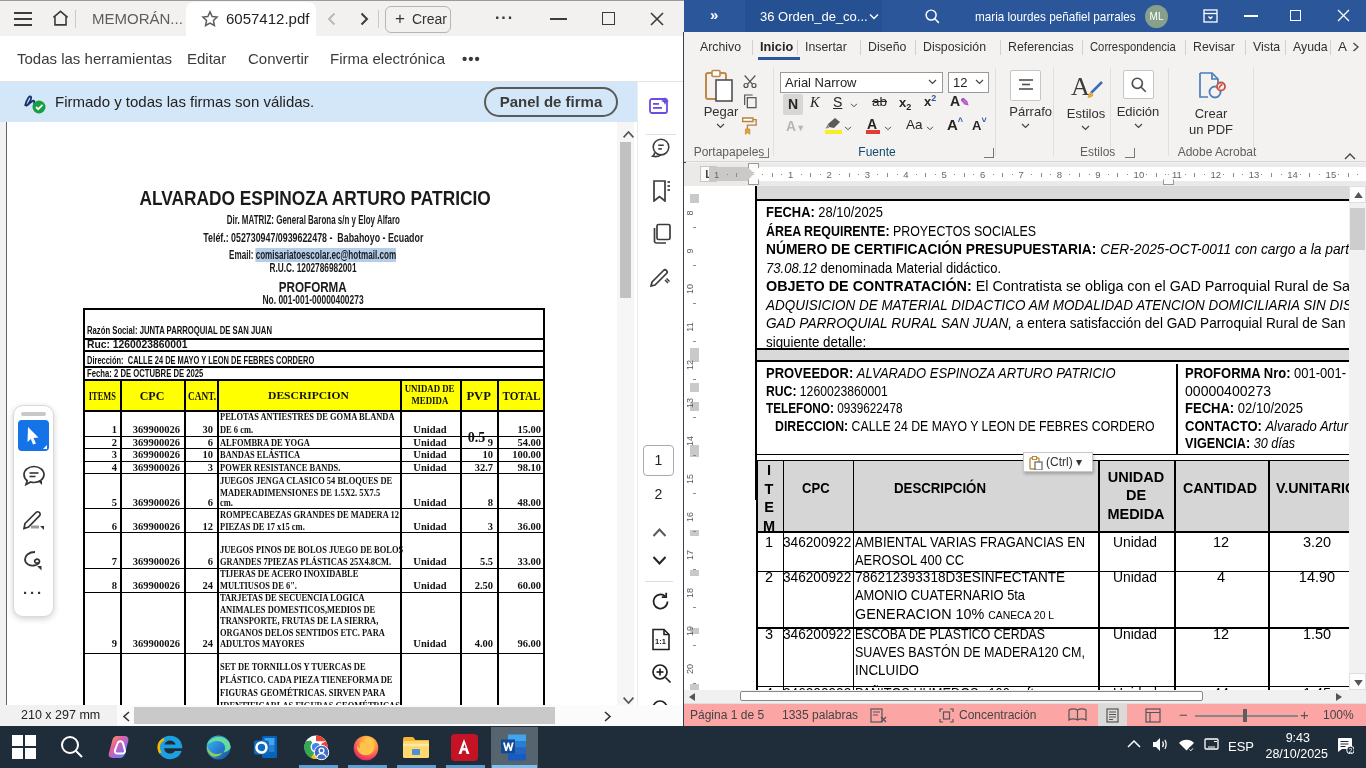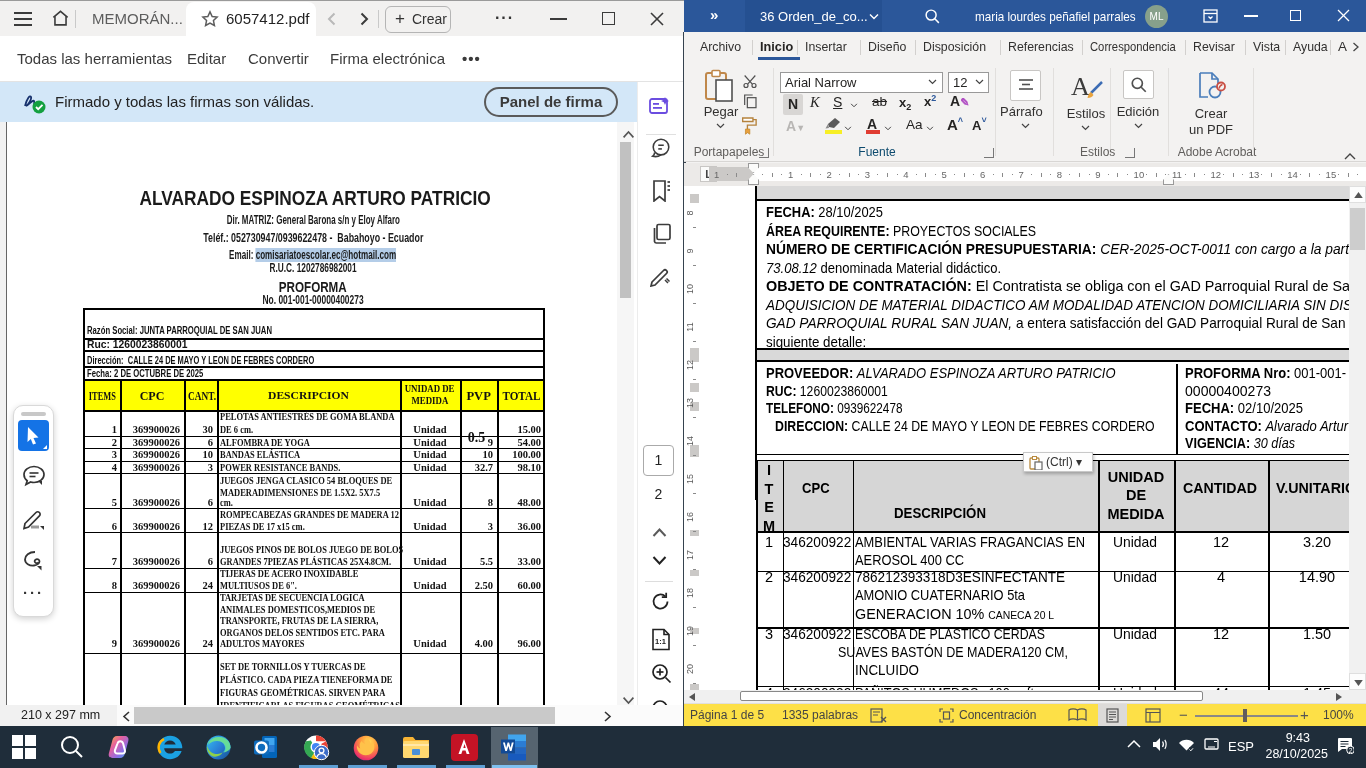--- a/index.html
+++ b/index.html
@@ -43,21 +43,21 @@
   #word-rulerrow { left:684px; top:163px; width:682px; height:23px; background:#eceae8; }
   #word-doc { left:684px; top:186px; width:665px; height:504px; background:#fff; overflow:hidden; }
   #word-hscroll { left:684px; top:690px; width:682px; height:13px; background:#f0f0f0; }
   #word-vscroll { left:1349px; top:186px; width:17px; height:504px; background:#f1f1f1; }
   .wline { left:82px; font-size:14.5px; color:#000; white-space:nowrap; line-height:18.4px; }
   .wline s { display:inline-block; text-decoration:none; transform-origin:0 50%; white-space:nowrap; }
   #wtable { left:0; top:0; width:665px; height:504px; font-size:14.5px; color:#000; }
   #wtable div { position:absolute; }
   #wtable s { display:inline-block; text-decoration:none; transform-origin:0 50%; white-space:nowrap; }
   #pastebtn { left:339px; top:266px; width:70px; height:20px; background:#fdfdfd; border:1px solid #c8c8c8; box-shadow:1px 2px 3px rgba(0,0,0,.25); }
-  #word-status { left:684px; top:703px; width:682px; height:33px; background:#fde047; border-top:1px solid #e1dfdd; font-size:12px; color:#444; }
+  #word-status { left:684px; top:703px; width:682px; height:33px; background:#fca5a5; border-top:1px solid #e1dfdd; font-size:12px; color:#444; }
   
   #taskbar { left:0; top:726px; width:1366px; height:42px; background:#1f2d3a; }
 </style>
 </head>
 <body>
 <div id="screen">
   <div class="abs" id="acro"></div>
   <div class="abs" id="acro-tabbar">
     <svg class="abs" style="left:13px;top:9px" width="20" height="18" viewBox="0 0 20 18">
         <g stroke="#3b3b3b" stroke-width="2">
@@ -462,21 +462,21 @@
     <div class="abs lnch" style="left:300px;top:86px"></div>
     <div class="abs vsep" style="left:311px"></div>
     <div class="abs" style="left:326px;top:8px;width:31px;height:31px;border:1px solid #c8c6c4;border-radius:2px;background:#fff">
       <svg style="position:absolute;left:6px;top:6px" width="18" height="18" viewBox="0 0 18 18" stroke="#505050" stroke-width="1.6">
           <line x1="2" y1="3" x2="16" y2="3"></line>
           <line x1="5" y1="7.5" x2="13" y2="7.5"></line>
           <line x1="2" y1="12" x2="16" y2="12"></line>
           <line x1="2" y1="16.5" x2="16" y2="16.5" stroke-opacity="0"></line>
         </svg>
     </div>
-    <div class="abs" style="left:316px;top:42px;width:52px;text-align:left;font-size:13px;color:#323130">Párrafo</div>
+    <div class="abs" style="left:316px;top:42px;width:52px;text-align:right;font-size:13px;color:#323130">Párrafo</div>
     <svg class="abs" style="left:337px;top:61px" width="9" height="6" viewBox="0 0 9 6" fill="none" stroke="#444" stroke-width="1.2">
         <path d="M1 1 4.5 4.5 8 1"></path>
       </svg>
     <div class="abs vsep" style="left:369px"></div>
     <div class="abs" style="left:386px;top:8px;width:34px;height:36px">
       <span style="position:absolute;left:1px;top:2px;font-size:26px;color:#3b3b3b;font-family:'Liberation Serif',serif">A</span>
       <svg style="position:absolute;left:13px;top:10px" width="22" height="22" viewBox="0 0 22 22">
           <path d="M19 2 L8 13" stroke="#3c6cb4" stroke-width="2.5"></path>
           <path d="M8 12 c-2 1-3 3-3.5 6 2.5 0 5-1 6-3z" fill="#e8a33d"></path>
         </svg>
@@ -663,21 +663,21 @@
         <div style="left:98.5px;top:273.5px;width:1.5px;height:230px;background:#000"></div>
         <div style="left:168.5px;top:273.5px;width:1.5px;height:230px;background:#000"></div>
         <div style="left:414px;top:273.5px;width:1.5px;height:230px;background:#000"></div>
         <div style="left:490px;top:273.5px;width:1.5px;height:230px;background:#000"></div>
         <div style="left:584px;top:273.5px;width:1.5px;height:230px;background:#000"></div>
         <div style="left:71.5px;top:276px;width:27px;text-align:center;white-space:nowrap;font-weight:bold;">I</div>
         <div style="left:71.5px;top:294.7px;width:27px;text-align:center;white-space:nowrap;font-weight:bold;">T</div>
         <div style="left:71.5px;top:313.4px;width:27px;text-align:center;white-space:nowrap;font-weight:bold;">E</div>
         <div style="left:71.5px;top:332.1px;width:27px;text-align:center;white-space:nowrap;font-weight:bold;">M</div>
         <div style="left:98.5px;top:294px;width:70px;text-align:center;white-space:nowrap;font-weight:bold;"><s style="transform:scaleX(0.9)">CPC</s></div>
-        <div style="left:168.5px;top:294px;width:183px;text-align:center;white-space:nowrap;font-weight:bold;margin-top:25px;"><s style="transform:scaleX(0.913)">DESCRIPCIÓN</s></div>
+        <div style="left:168.5px;top:294px;width:183px;text-align:center;white-space:nowrap;font-weight:bold;"><s style="transform:scaleX(0.913)">DESCRIPCIÓN</s></div>
         <div style="left:414px;top:282.5px;width:76px;text-align:center;white-space:nowrap;font-weight:bold;">UNIDAD</div>
         <div style="left:414px;top:301px;width:76px;text-align:center;white-space:nowrap;font-weight:bold;">DE</div>
         <div style="left:414px;top:319.5px;width:76px;text-align:center;white-space:nowrap;font-weight:bold;">MEDIDA</div>
         <div style="left:490px;top:294px;width:94px;text-align:center;white-space:nowrap;font-weight:bold;"><s style="transform:scaleX(0.977)">CANTIDAD</s></div>
         <div style="left:584px;top:294px;width:98px;text-align:center;white-space:nowrap;font-weight:bold;"><s style="transform:scaleX(0.983)">V.UNITARIO</s></div>
         <div style="left:171px;top:347.8px;width:242px;text-align:left;white-space:nowrap;"><s style="transform:scaleX(0.888)">AMBIENTAL VARIAS FRAGANCIAS EN</s></div>
         <div style="left:171px;top:365.8px;width:242px;text-align:left;white-space:nowrap;"><s style="transform:scaleX(0.888)">AEROSOL 400 CC</s></div>
         <div style="left:71.5px;top:347.8px;width:27px;text-align:center;white-space:nowrap;">1</div>
         <div style="left:98.5px;top:347.8px;width:70px;text-align:center;white-space:nowrap;"><s style="transform:scaleX(0.94)">346200922</s></div>
         <div style="left:414px;top:347.8px;width:76px;text-align:center;white-space:nowrap;"><s style="transform:scaleX(0.9575)">Unidad</s></div>
@@ -685,21 +685,21 @@
         <div style="left:584px;top:347.8px;width:98px;text-align:center;white-space:nowrap;">3.20</div>
         <div style="left:171px;top:382.8px;width:242px;text-align:left;white-space:nowrap;"><s style="transform:scaleX(0.935)">786212393318D3ESINFECTANTE</s></div>
         <div style="left:171px;top:401.3px;width:242px;text-align:left;white-space:nowrap;"><s style="transform:scaleX(0.888)">AMONIO CUATERNARIO 5ta</s></div>
         <div style="left:171px;top:419.8px;width:242px;text-align:left;white-space:nowrap;"><s style="transform:scaleX(0.99)">GENERACION 10% <span style="font-size:10.5px">CANECA 20 L</span></s></div>
         <div style="left:71.5px;top:382.8px;width:27px;text-align:center;white-space:nowrap;">2</div>
         <div style="left:98.5px;top:382.8px;width:70px;text-align:center;white-space:nowrap;"><s style="transform:scaleX(0.94)">346200922</s></div>
         <div style="left:414px;top:382.8px;width:76px;text-align:center;white-space:nowrap;"><s style="transform:scaleX(0.9575)">Unidad</s></div>
         <div style="left:490px;top:382.8px;width:94px;text-align:center;white-space:nowrap;">4</div>
         <div style="left:584px;top:382.8px;width:98px;text-align:center;white-space:nowrap;">14.90</div>
         <div style="left:171px;top:439.8px;width:242px;text-align:left;white-space:nowrap;"><s style="transform:scaleX(0.848)">ESCOBA DE PLASTICO CERDAS</s></div>
-        <div style="left:154px;top:457.8px;width:242px;text-align:left;white-space:nowrap;"><s style="transform:scaleX(0.863)">SUAVES BASTÓN DE MADERA120 CM,</s></div>
+        <div style="left:171px;top:457.8px;width:242px;text-align:left;white-space:nowrap;"><s style="transform:scaleX(0.863)">SUAVES BASTÓN DE MADERA120 CM,</s></div>
         <div style="left:171px;top:475.8px;width:242px;text-align:left;white-space:nowrap;"><s style="transform:scaleX(0.924)">INCLUIDO</s></div>
         <div style="left:71.5px;top:439.8px;width:27px;text-align:center;white-space:nowrap;">3</div>
         <div style="left:98.5px;top:439.8px;width:70px;text-align:center;white-space:nowrap;"><s style="transform:scaleX(0.94)">346200922</s></div>
         <div style="left:414px;top:439.8px;width:76px;text-align:center;white-space:nowrap;"><s style="transform:scaleX(0.9575)">Unidad</s></div>
         <div style="left:490px;top:439.8px;width:94px;text-align:center;white-space:nowrap;">12</div>
         <div style="left:584px;top:439.8px;width:98px;text-align:center;white-space:nowrap;">1.50</div>
         <div style="left:171px;top:498.8px;width:242px;text-align:left;white-space:nowrap;"><s style="transform:scaleX(0.88)">PAÑITOS HUMEDOS x100 soft</s></div>
         <div style="left:71.5px;top:498.8px;width:27px;text-align:center;white-space:nowrap;">4</div>
         <div style="left:98.5px;top:498.8px;width:70px;text-align:center;white-space:nowrap;"><s style="transform:scaleX(0.94)">346200922</s></div>
         <div style="left:414px;top:498.8px;width:76px;text-align:center;white-space:nowrap;"><s style="transform:scaleX(0.9575)">Unidad</s></div>

